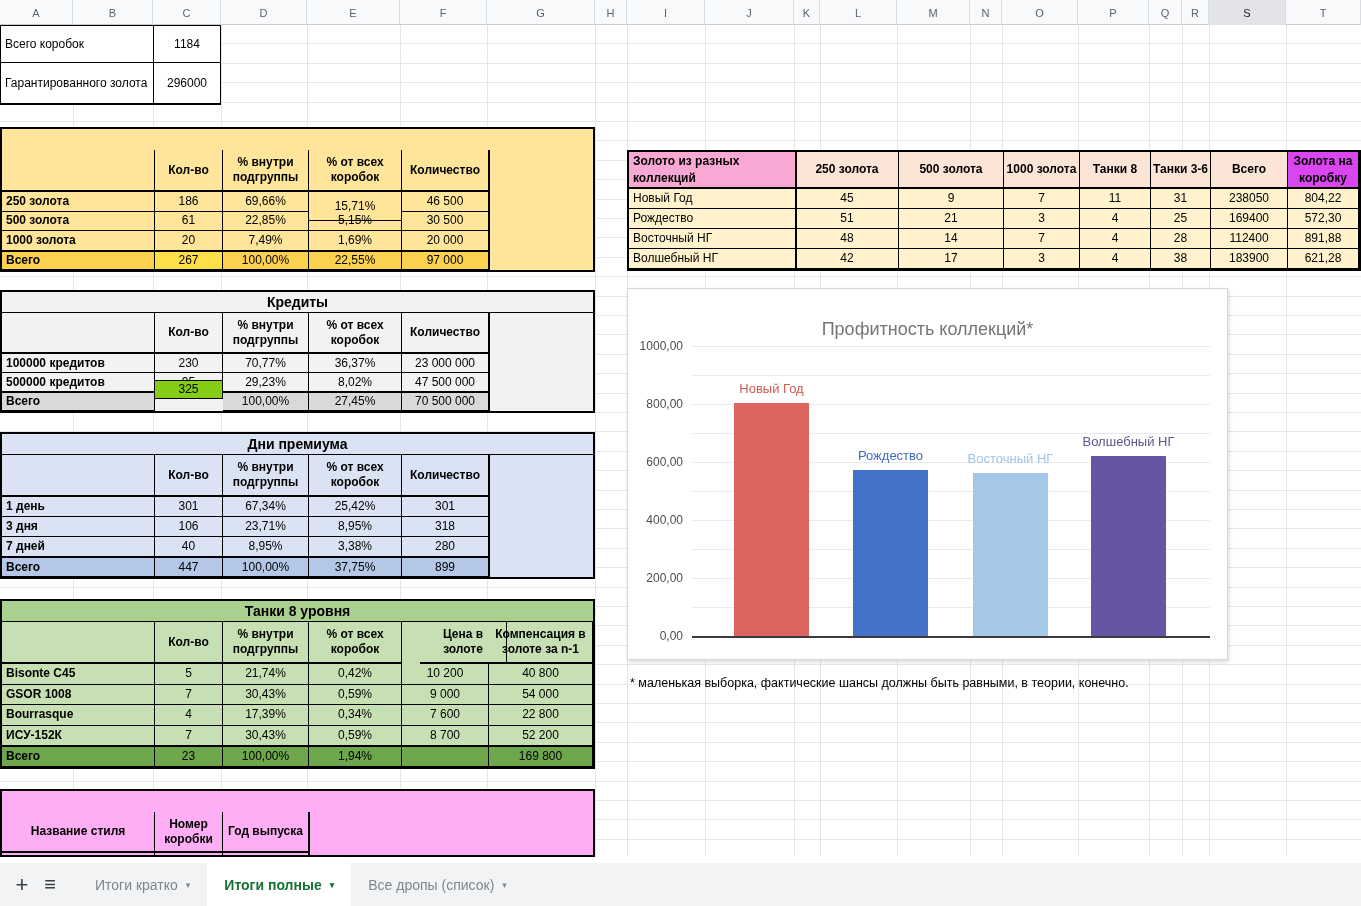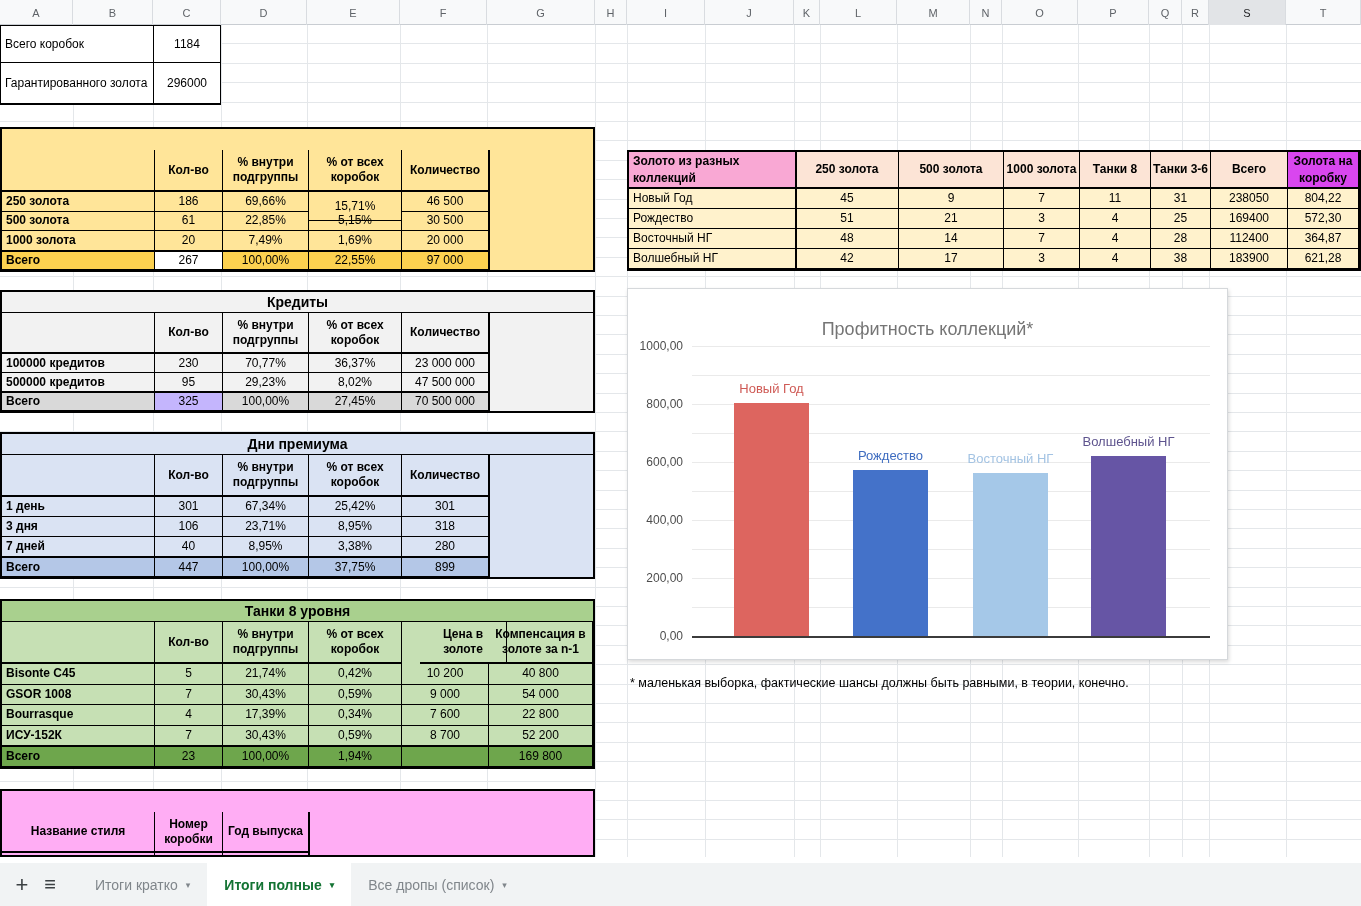--- a/index.html
+++ b/index.html
@@ -119,21 +119,21 @@
         <div class="tcell" style="left: 153px; top: 82.5px; width: 68px; height: 19.5px; position: absolute;">61</div>
         <div class="tcell" style="left: 221px; top: 82.5px; width: 86px; height: 19.5px; position: absolute;">22,85%</div>
         <div class="tcell" style="left: 307px; top: 82.5px; width: 93px; height: 19.5px; position: absolute;">5,15%</div>
         <div class="tcell" style="left: 400px; top: 82.5px; width: 87px; height: 19.5px; position: absolute;">30 500</div>
         <div class="tcell lleft bold" style="left: 0px; top: 102px; width: 153px; height: 19.5px; position: absolute;">1000 золота</div>
         <div class="tcell" style="left: 153px; top: 102px; width: 68px; height: 19.5px; position: absolute;">20</div>
         <div class="tcell" style="left: 221px; top: 102px; width: 86px; height: 19.5px; position: absolute;">7,49%</div>
         <div class="tcell" style="left: 307px; top: 102px; width: 93px; height: 19.5px; position: absolute;">1,69%</div>
         <div class="tcell" style="left: 400px; top: 102px; width: 87px; height: 19.5px; position: absolute;">20 000</div>
         <div class="tcell lleft bold" style="left: 0px; top: 121.5px; width: 153px; height: 19.5px; position: absolute; background: rgb(252, 209, 80); border-top: 1px solid rgb(0, 0, 0);">Всего</div>
-        <div class="tcell" style="left: 153px; top: 121.5px; width: 68px; height: 19.5px; position: absolute; background: #ffffff; border-top: 1px solid rgb(0, 0, 0);">267</div>
+        <div class="tcell" style="left: 153px; top: 121.5px; width: 68px; height: 19.5px; position: absolute; background: #fde047; border-top: 1px solid rgb(0, 0, 0);">267</div>
         <div class="tcell" style="left: 221px; top: 121.5px; width: 86px; height: 19.5px; position: absolute; background: rgb(252, 209, 80); border-top: 1px solid rgb(0, 0, 0);">100,00%</div>
         <div class="tcell" style="left: 307px; top: 121.5px; width: 93px; height: 19.5px; position: absolute; background: rgb(252, 209, 80); border-top: 1px solid rgb(0, 0, 0);">22,55%</div>
         <div class="tcell" style="left: 400px; top: 121.5px; width: 87px; height: 19.5px; position: absolute; background: rgb(252, 209, 80); border-top: 1px solid rgb(0, 0, 0);">97 000</div>
         <div class="divider" style="left: 486px; top: 21px; width: 2px; height: 124px; position: absolute;"></div>
       </div>
       <div class="tbl" style="left: 0px; top: 290px; width: 595px; height: 123px; background: rgb(242, 242, 242); position: absolute;">
         <div class="ttl" style="width: 591px; height: 21px; background: rgb(242, 242, 242); position: absolute;">Кредиты</div>
         <div class="tcell bold" style="left: 0px; top: 21px; width: 153px; height: 41px; border-bottom-width: 2px; position: absolute;"></div>
         <div class="tcell bold" style="left: 153px; top: 21px; width: 68px; height: 41px; border-bottom-width: 2px; position: absolute;">Кол-во</div>
         <div class="tcell bold" style="left: 221px; top: 21px; width: 86px; height: 41px; border-bottom-width: 2px; position: absolute;">% внутри подгруппы</div>
@@ -143,21 +143,21 @@
         <div class="tcell" style="left: 153px; top: 62px; width: 68px; height: 19px; position: absolute;">230</div>
         <div class="tcell" style="left: 221px; top: 62px; width: 86px; height: 19px; position: absolute;">70,77%</div>
         <div class="tcell" style="left: 307px; top: 62px; width: 93px; height: 19px; position: absolute;">36,37%</div>
         <div class="tcell" style="left: 400px; top: 62px; width: 87px; height: 19px; position: absolute;">23 000 000</div>
         <div class="tcell lleft bold" style="left: 0px; top: 81px; width: 153px; height: 19px; position: absolute;">500000 кредитов</div>
         <div class="tcell" style="left: 153px; top: 81px; width: 68px; height: 19px; position: absolute;">95</div>
         <div class="tcell" style="left: 221px; top: 81px; width: 86px; height: 19px; position: absolute;">29,23%</div>
         <div class="tcell" style="left: 307px; top: 81px; width: 93px; height: 19px; position: absolute;">8,02%</div>
         <div class="tcell" style="left: 400px; top: 81px; width: 87px; height: 19px; position: absolute;">47 500 000</div>
         <div class="tcell lleft bold" style="left: 0px; top: 100px; width: 153px; height: 19px; position: absolute; background: rgb(217, 217, 217); border-top: 1px solid rgb(0, 0, 0);">Всего</div>
-        <div class="tcell" style="left: 153px; top: 100px; width: 68px; height: 19px; position: absolute; background: #c4b5fd; border-top: 1px solid rgb(0, 0, 0);">325</div>
+        <div class="tcell" style="left: 153px; top: 88px; width: 68px; height: 19px; position: absolute; background: #84cc16; border-top: 1px solid rgb(0, 0, 0);">325</div>
         <div class="tcell" style="left: 221px; top: 100px; width: 86px; height: 19px; position: absolute; background: rgb(217, 217, 217); border-top: 1px solid rgb(0, 0, 0);">100,00%</div>
         <div class="tcell" style="left: 307px; top: 100px; width: 93px; height: 19px; position: absolute; background: rgb(217, 217, 217); border-top: 1px solid rgb(0, 0, 0);">27,45%</div>
         <div class="tcell" style="left: 400px; top: 100px; width: 87px; height: 19px; position: absolute; background: rgb(217, 217, 217); border-top: 1px solid rgb(0, 0, 0);">70 500 000</div>
         <div class="divider" style="left: 486px; top: 21px; width: 2px; height: 102px; position: absolute;"></div>
       </div>
       <div class="tbl" style="left: 0px; top: 432px; width: 595px; height: 147px; background: rgb(218, 227, 243); position: absolute;">
         <div class="ttl" style="width: 591px; height: 21px; background: rgb(218, 227, 243); position: absolute;">Дни премиума</div>
         <div class="tcell bold" style="left: 0px; top: 21px; width: 153px; height: 42px; border-bottom-width: 2px; position: absolute;"></div>
         <div class="tcell bold" style="left: 153px; top: 21px; width: 68px; height: 42px; border-bottom-width: 2px; position: absolute;">Кол-во</div>
         <div class="tcell bold" style="left: 221px; top: 21px; width: 86px; height: 42px; border-bottom-width: 2px; position: absolute;">% внутри подгруппы</div>
@@ -258,21 +258,21 @@
         <div class="tcell" style="left: 522px; top: 57px; width: 60px; height: 20px; position: absolute;">25</div>
         <div class="tcell" style="left: 582px; top: 57px; width: 77px; height: 20px; position: absolute;">169400</div>
         <div class="tcell" style="left: 659px; top: 57px; width: 71px; height: 20px; position: absolute;">572,30</div>
         <div class="tcell lleft" style="left: 0px; top: 77px; width: 167px; height: 20px; position: absolute;">Восточный НГ</div>
         <div class="tcell" style="left: 167px; top: 77px; width: 103px; height: 20px; position: absolute;">48</div>
         <div class="tcell" style="left: 270px; top: 77px; width: 105px; height: 20px; position: absolute;">14</div>
         <div class="tcell" style="left: 375px; top: 77px; width: 76px; height: 20px; position: absolute;">7</div>
         <div class="tcell" style="left: 451px; top: 77px; width: 71px; height: 20px; position: absolute;">4</div>
         <div class="tcell" style="left: 522px; top: 77px; width: 60px; height: 20px; position: absolute;">28</div>
         <div class="tcell" style="left: 582px; top: 77px; width: 77px; height: 20px; position: absolute;">112400</div>
-        <div class="tcell" style="left: 659px; top: 77px; width: 71px; height: 20px; position: absolute;">364,87</div>
+        <div class="tcell" style="left: 659px; top: 77px; width: 71px; height: 20px; position: absolute;">891,88</div>
         <div class="tcell lleft" style="left: 0px; top: 97px; width: 167px; height: 20px; position: absolute;">Волшебный НГ</div>
         <div class="tcell" style="left: 167px; top: 97px; width: 103px; height: 20px; position: absolute;">42</div>
         <div class="tcell" style="left: 270px; top: 97px; width: 105px; height: 20px; position: absolute;">17</div>
         <div class="tcell" style="left: 375px; top: 97px; width: 76px; height: 20px; position: absolute;">3</div>
         <div class="tcell" style="left: 451px; top: 97px; width: 71px; height: 20px; position: absolute;">4</div>
         <div class="tcell" style="left: 522px; top: 97px; width: 60px; height: 20px; position: absolute;">38</div>
         <div class="tcell" style="left: 582px; top: 97px; width: 77px; height: 20px; position: absolute;">183900</div>
         <div class="tcell" style="left: 659px; top: 97px; width: 71px; height: 20px; position: absolute;">621,28</div>
         <div class="divider" style="left: 166px; top: 0px; width: 2px; height: 121px; position: absolute;"></div>
       </div>

